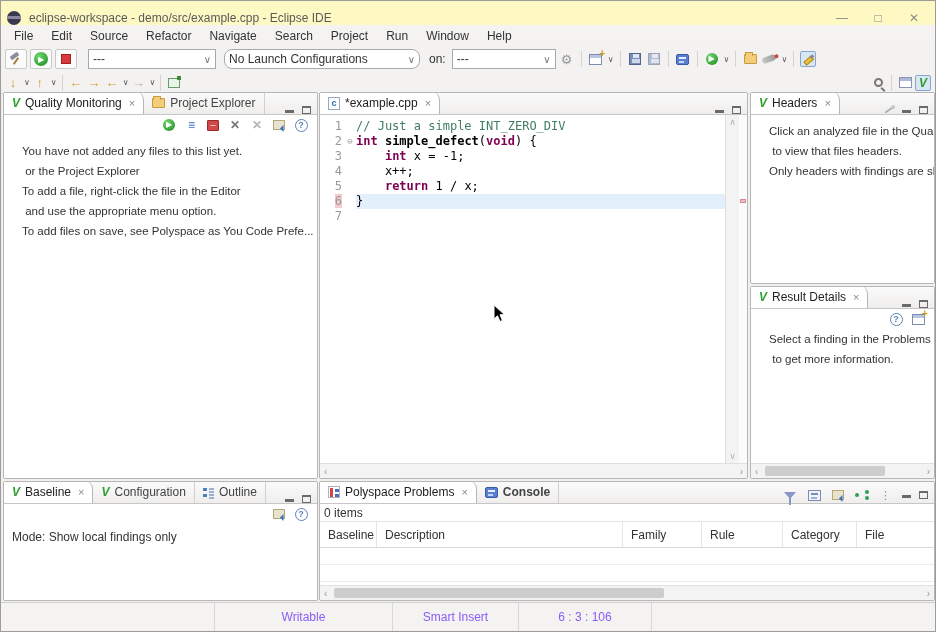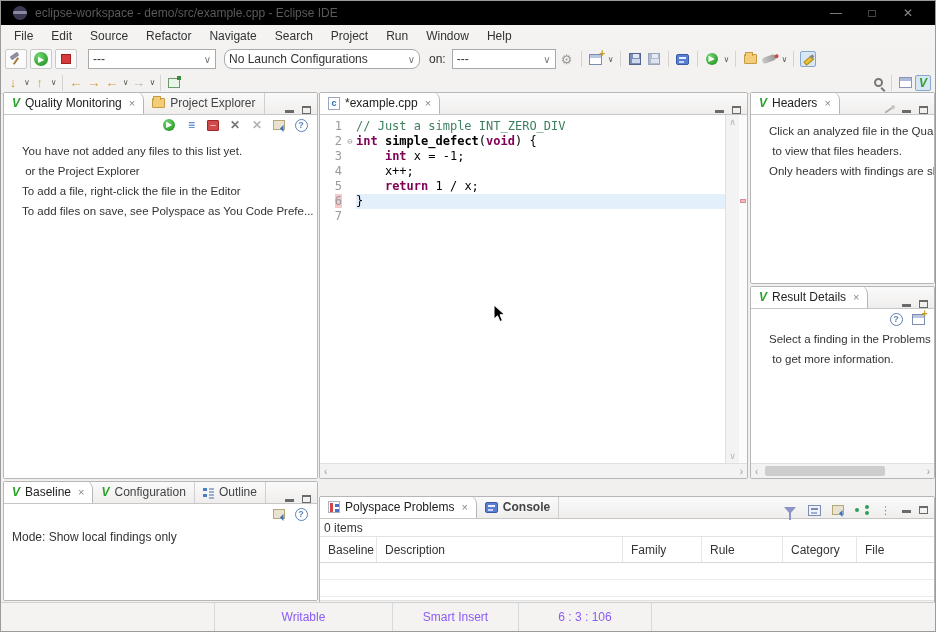--- a/index.html
+++ b/index.html
@@ -1,21 +1,21 @@
 <!DOCTYPE html>
 <html><head>
 <meta charset="utf-8">
 <style>
   * { margin:0; padding:0; box-sizing:border-box; }
   html,body { width:936px; height:632px; }
   body { font-family:"Liberation Sans", sans-serif; font-size:12px; color:#333; background:#fff; }
   #win { position:relative; width:936px; height:632px; background:#f1f0ef; border:1px solid #9b9b9b; overflow:hidden; }
 
   
-  #titlebar { height:24px; display:flex; align-items:center; background:#000000; padding:0 12px; }
+  #titlebar { height:24px; display:flex; align-items:flex-end; background:#fef9c3; padding:0 6px; }
   .app-logo { width:14px; height:14px; border-radius:50%; background:#3a3950; position:relative; overflow:hidden; margin-right:8px; flex:0 0 auto;}
   .app-logo::after { content:""; position:absolute; left:0; top:5px; width:14px; height:3px; background:#8a88a0; }
   #title-text { color:#5a5a5a; font-size:12px; white-space:nowrap; }
   .win-controls { margin-left:auto; display:flex; gap:22px; padding-right:8px; color:#8a8a8a; font-size:12px; }
   .win-controls span { cursor:default; width:14px; text-align:center; }
 
   
   #menubar { height:21px; display:flex; align-items:center; background:#f4f3f2; padding-left:4px; }
   .menu-item { padding:2px 9px; color:#333; }
 
@@ -306,20 +306,21 @@
           <span class="i-settings-arrow"></span>
         </span>
       <span class="ico flat">
           <span class="i-help">?</span>
         </span>
     </div>
     <div class="panel-body" style="padding-top:6px;">
         <div class="msg-line">You have not added any files to this list yet.</div>
         <div class="msg-line"> or the Project Explorer</div>
         <div class="msg-line">To add a file, right-click the file in the Editor</div>
+        <div class="msg-line"> and use the appropriate menu option.</div>
         <div class="msg-line">To add files on save, see Polyspace as You Code Prefe...</div>
       </div>
   </div>
 
   <div class="panel" style="left:318px; top:91px; width:429px; height:387px;">
     <div class="tabbar">
       <span class="tab active">
         <span class="i-c-file">c</span>
         <span>*example.cpp</span>
         <span class="close">×</span>
@@ -458,21 +459,21 @@
         </span>
       <span class="ico flat">
           <span class="i-help">?</span>
         </span>
     </div>
     <div class="panel-body">
       <div style="padding:6px 8px 0 8px; font-size:12px;">Mode: Show local findings only</div>
     </div>
   </div>
 
-  <div class="panel" style="left:318px; top:495px; width:616px; height:120px;">
+  <div class="panel" style="left:318px; top:480px; width:616px; height:120px;">
     <div class="tabbar">
       <span class="tab active">
         <span class="i-problems"></span>
         <span>Polyspace Problems</span>
         <span class="close">×</span>
       </span>
       <span class="tab" style="font-weight:bold;">
         <span class="i-console"></span>
         <span>Console</span>
       </span>

